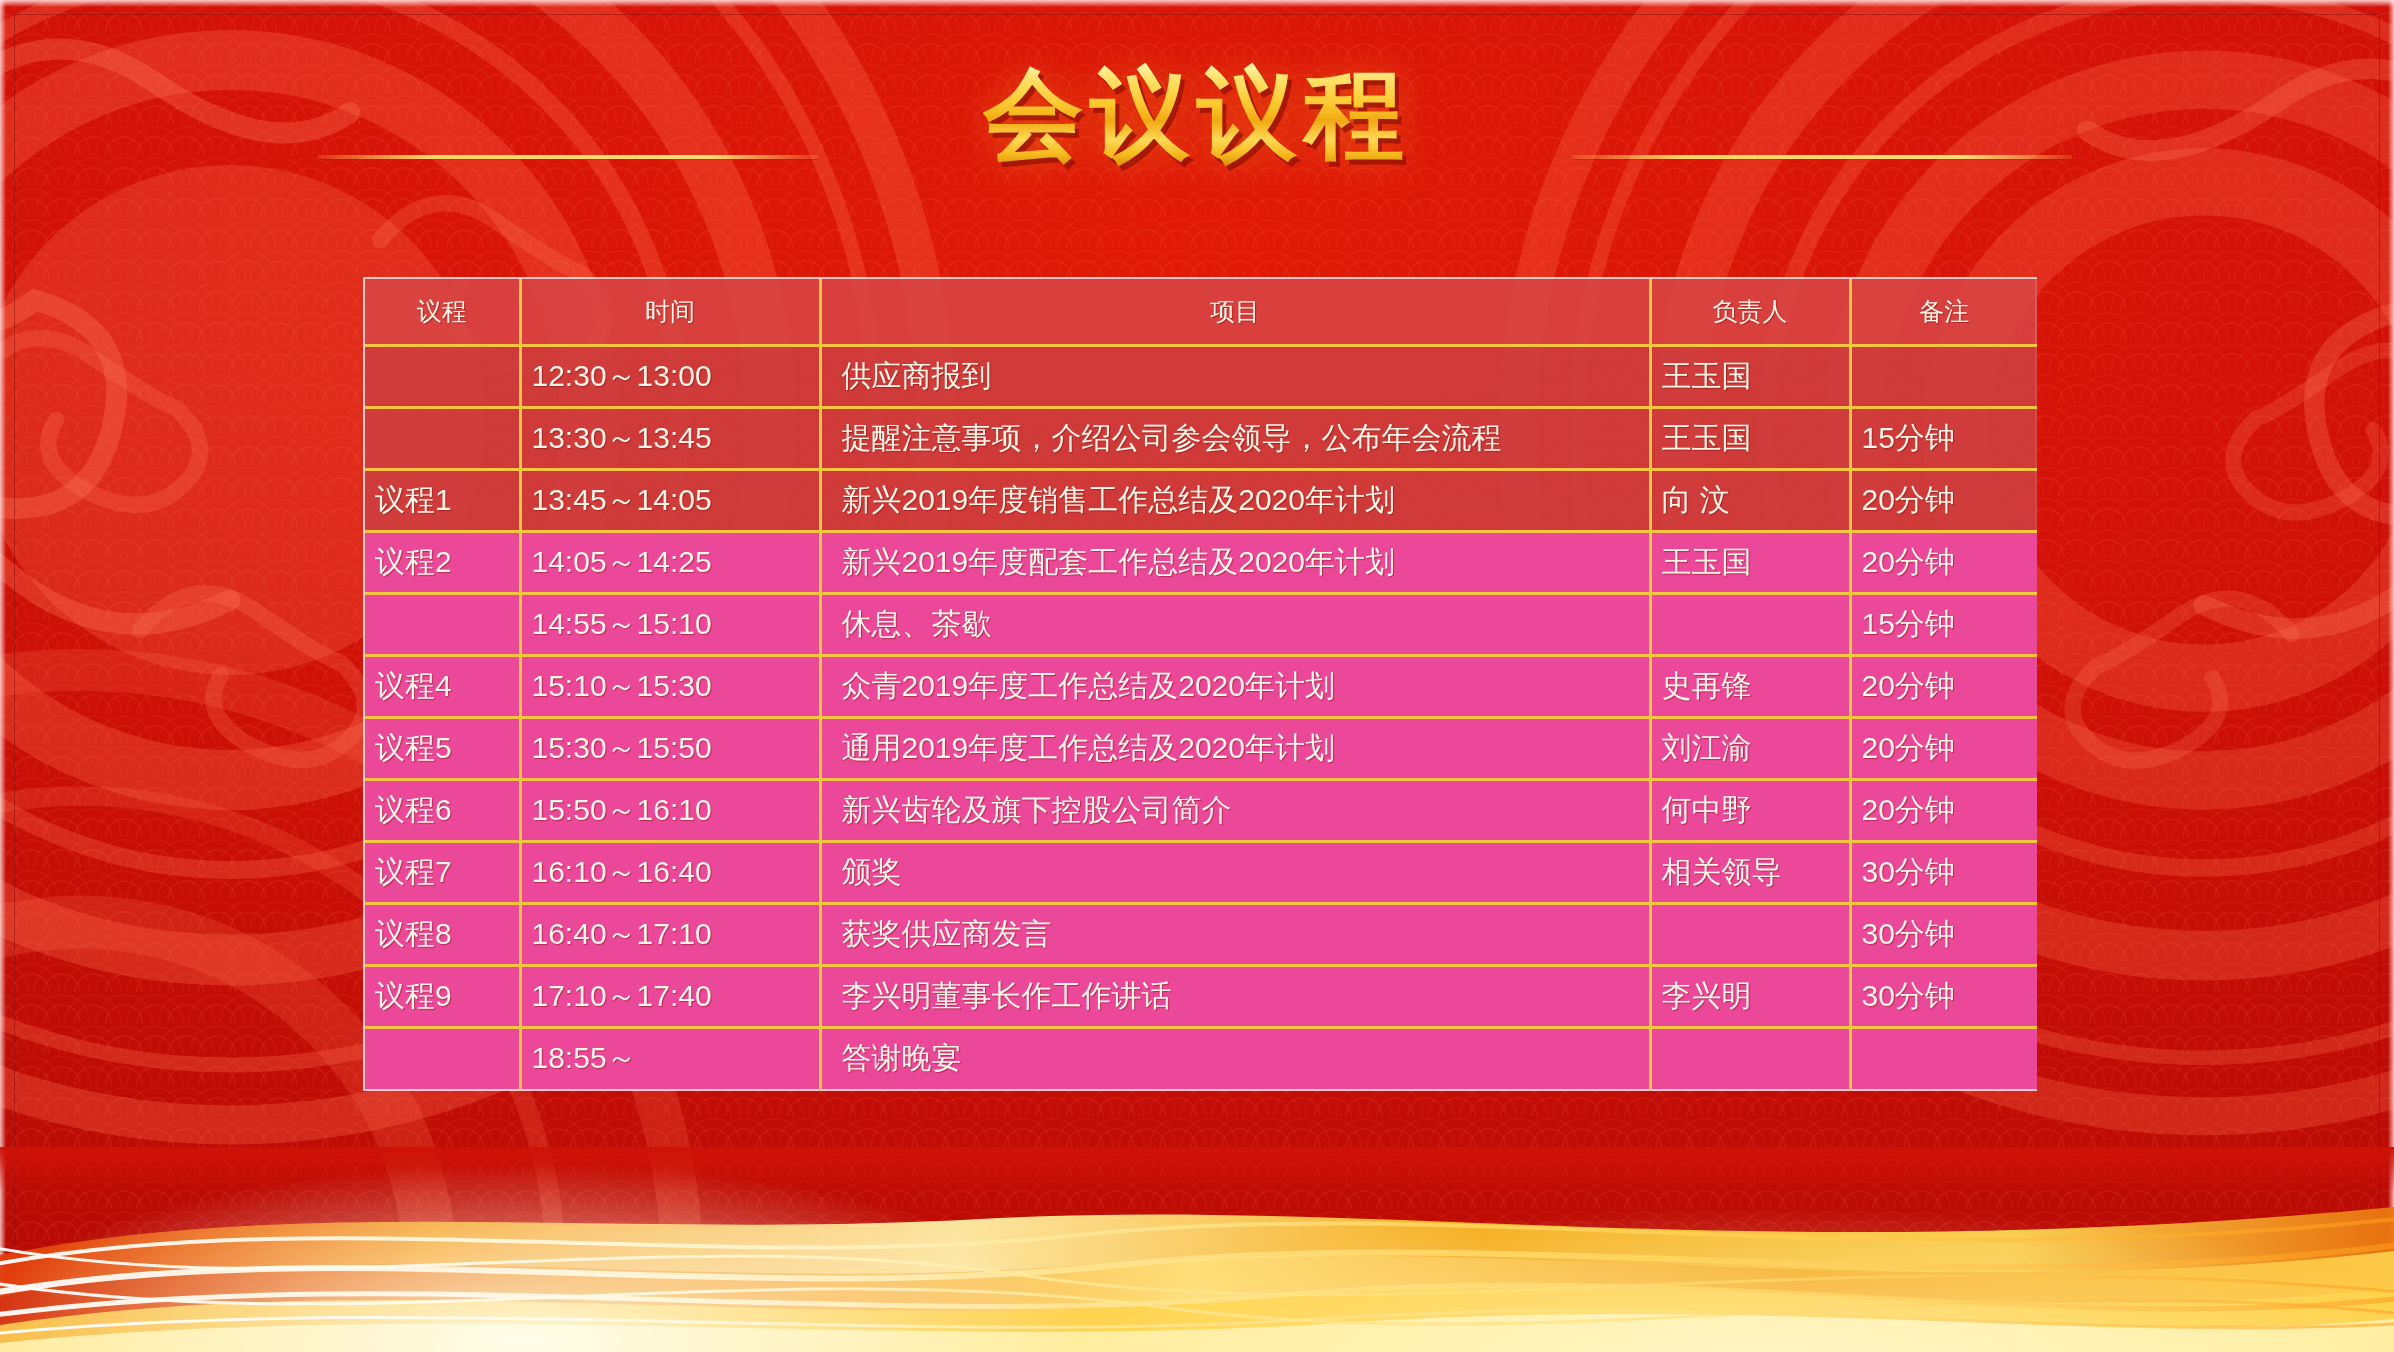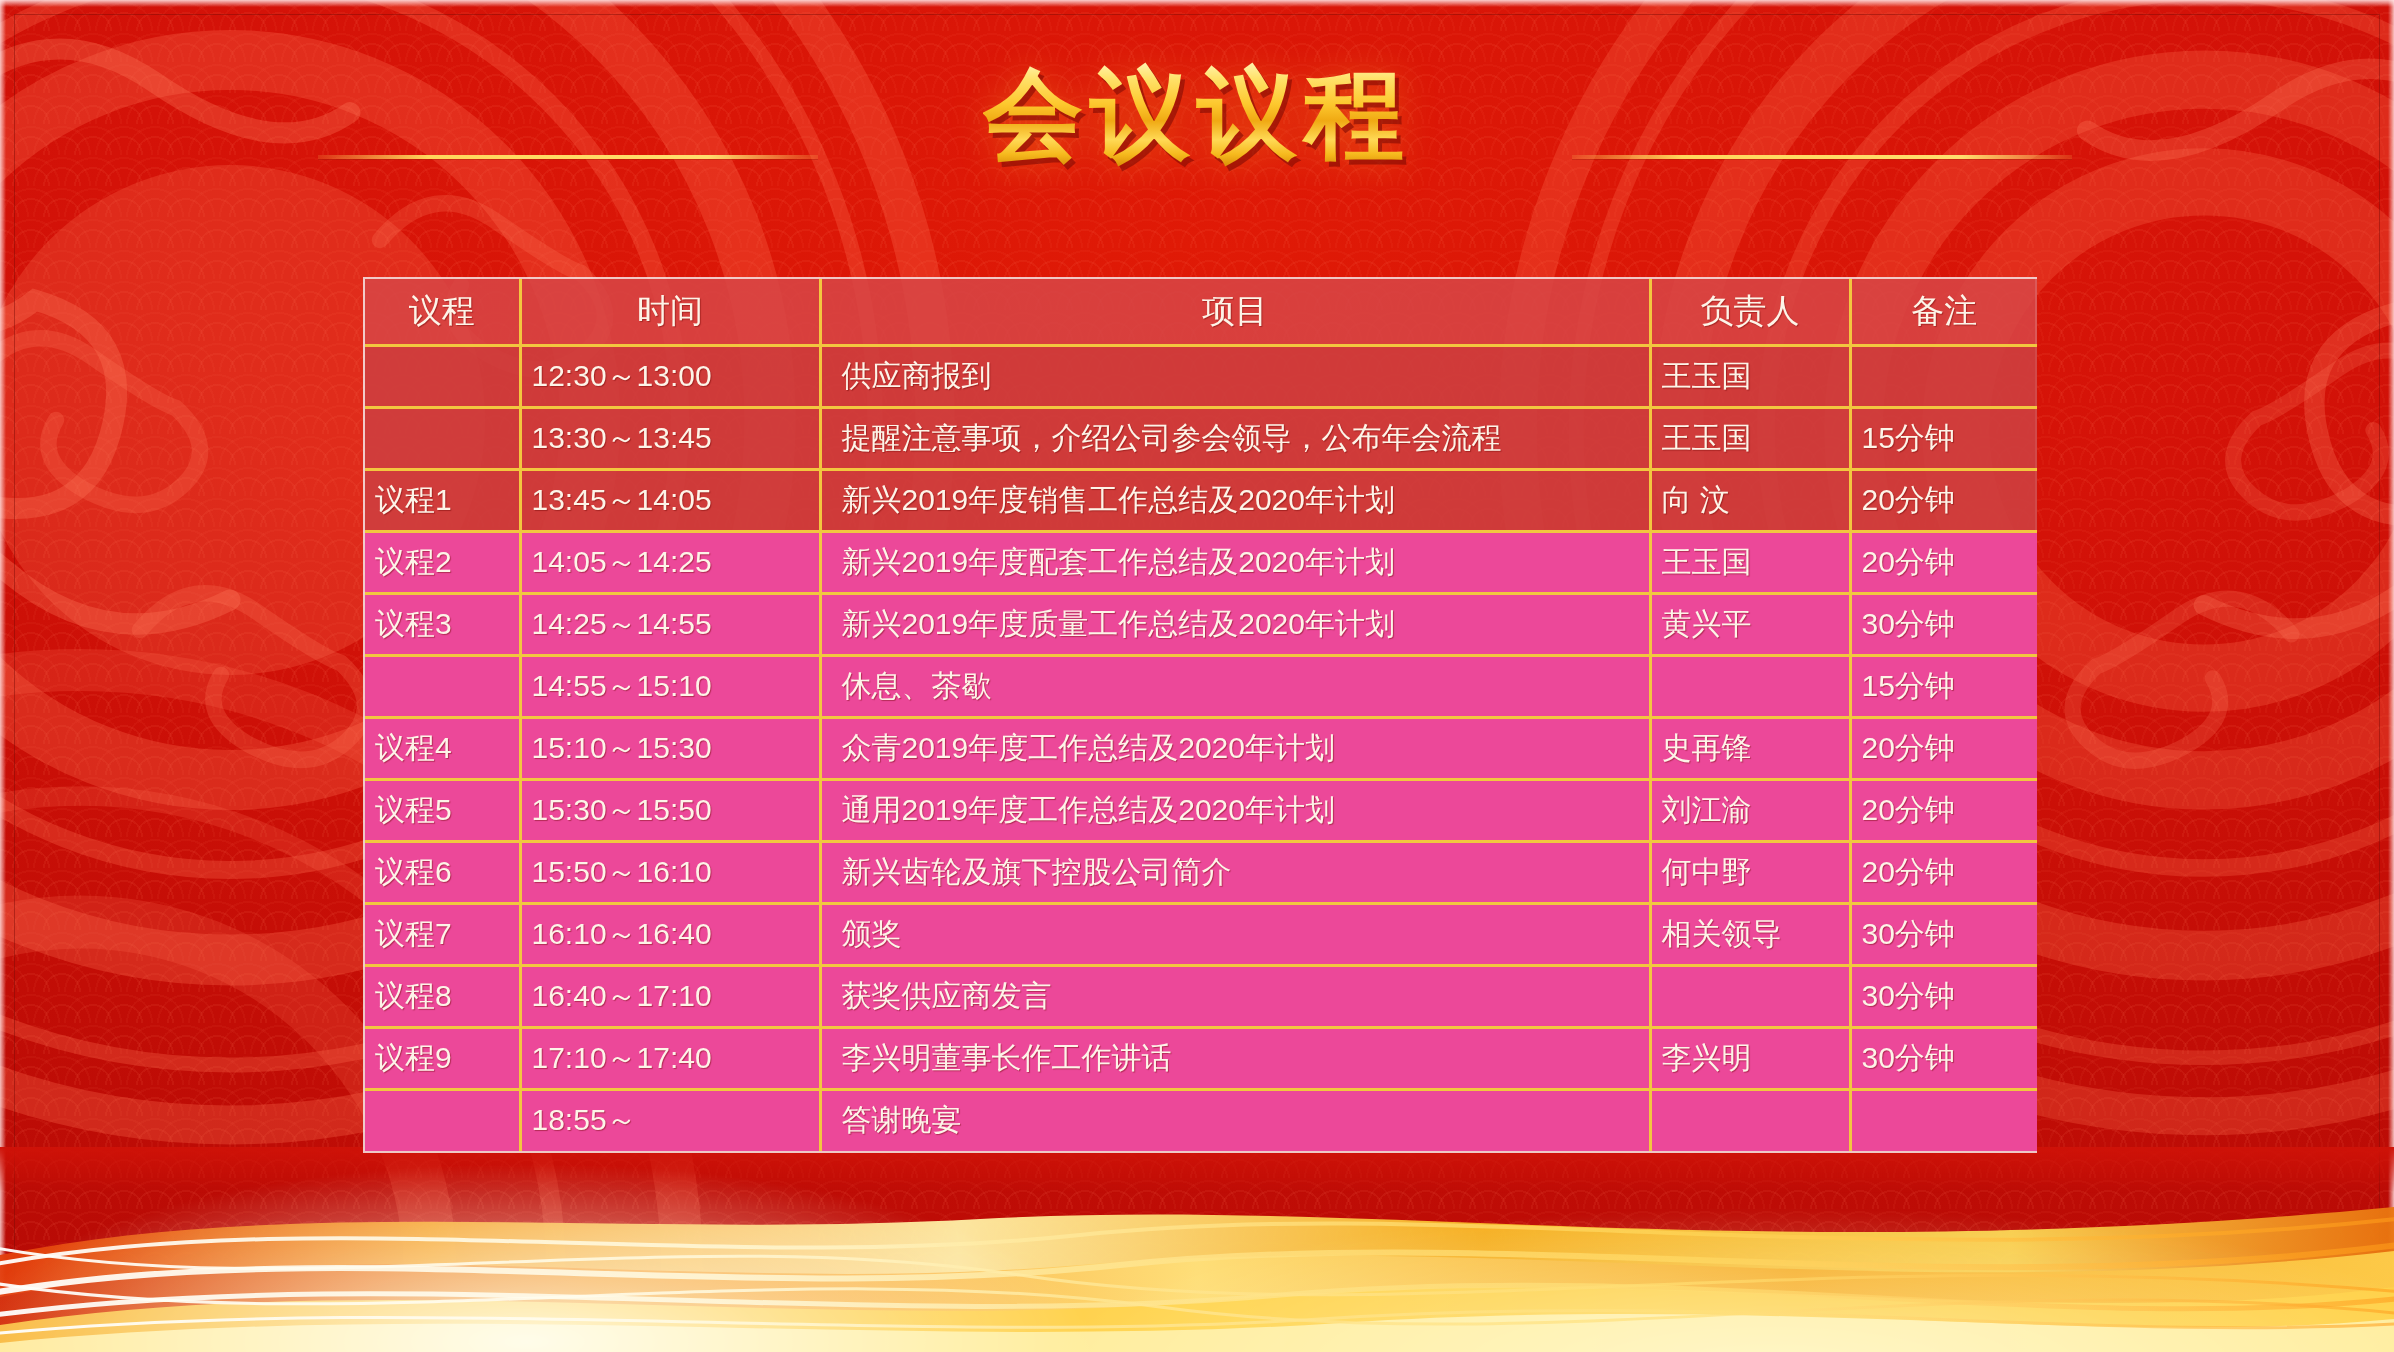--- a/index.html
+++ b/index.html
@@ -138,21 +138,21 @@
     height: 62px;
     box-sizing: border-box;
     text-shadow: 1px 1px 1px rgba(110,6,4,.45);
   }
   th:last-child, td:last-child { border-right: none; }
   tr:last-child td { border-bottom: none; }
 
   thead th {
     background: rgba(215,70,70,.86);
     height: 66px;
-    font-size: 33px;
+    font-size: 25px;
   }
   tbody tr { background: #ec4899; }
   tbody tr.tint { background: rgba(206,62,62,.92); }
 
   td.item {
     text-align: left;
     padding-left: 20px;
     margin-left: 47px;
   }
   td.agenda, td.time, td.owner, td.note { text-align: left; margin-left: 8px; }
@@ -298,27 +298,20 @@
             <td class="item">新兴2019年度销售工作总结及2020年计划</td>
             <td class="owner">向  汶</td>
             <td class="note">20分钟</td>
           </tr>
           <tr>
             <td class="agenda">议程2</td>
             <td class="time">14:05～14:25</td>
             <td class="item">新兴2019年度配套工作总结及2020年计划</td>
             <td class="owner">王玉国</td>
             <td class="note">20分钟</td>
-          </tr>
-          <tr>
-            <td class="agenda">议程3</td>
-            <td class="time">14:25～14:55</td>
-            <td class="item">新兴2019年度质量工作总结及2020年计划</td>
-            <td class="owner">黄兴平</td>
-            <td class="note">30分钟</td>
           </tr>
           <tr>
             <td class="agenda"></td>
             <td class="time">14:55～15:10</td>
             <td class="item">休息、茶歇</td>
             <td class="owner"></td>
             <td class="note">15分钟</td>
           </tr>
           <tr>
             <td class="agenda">议程4</td>

